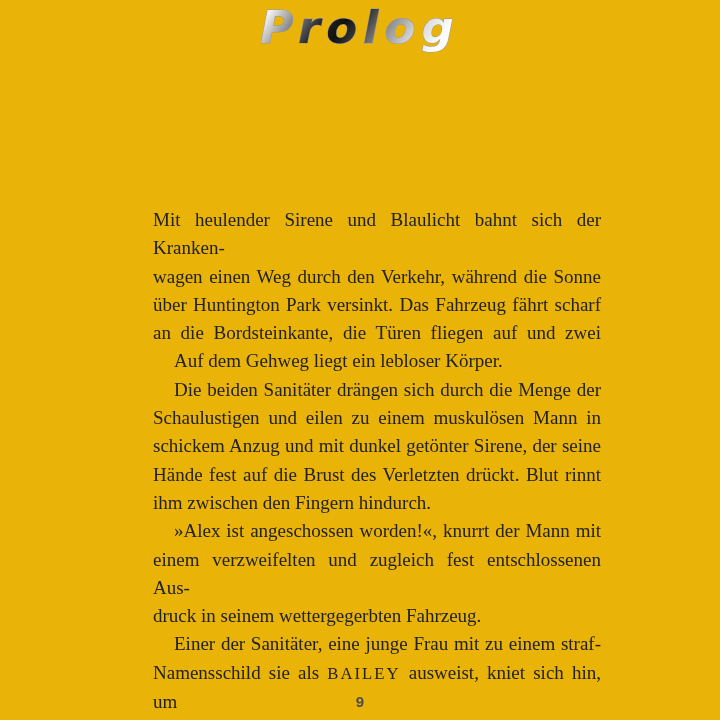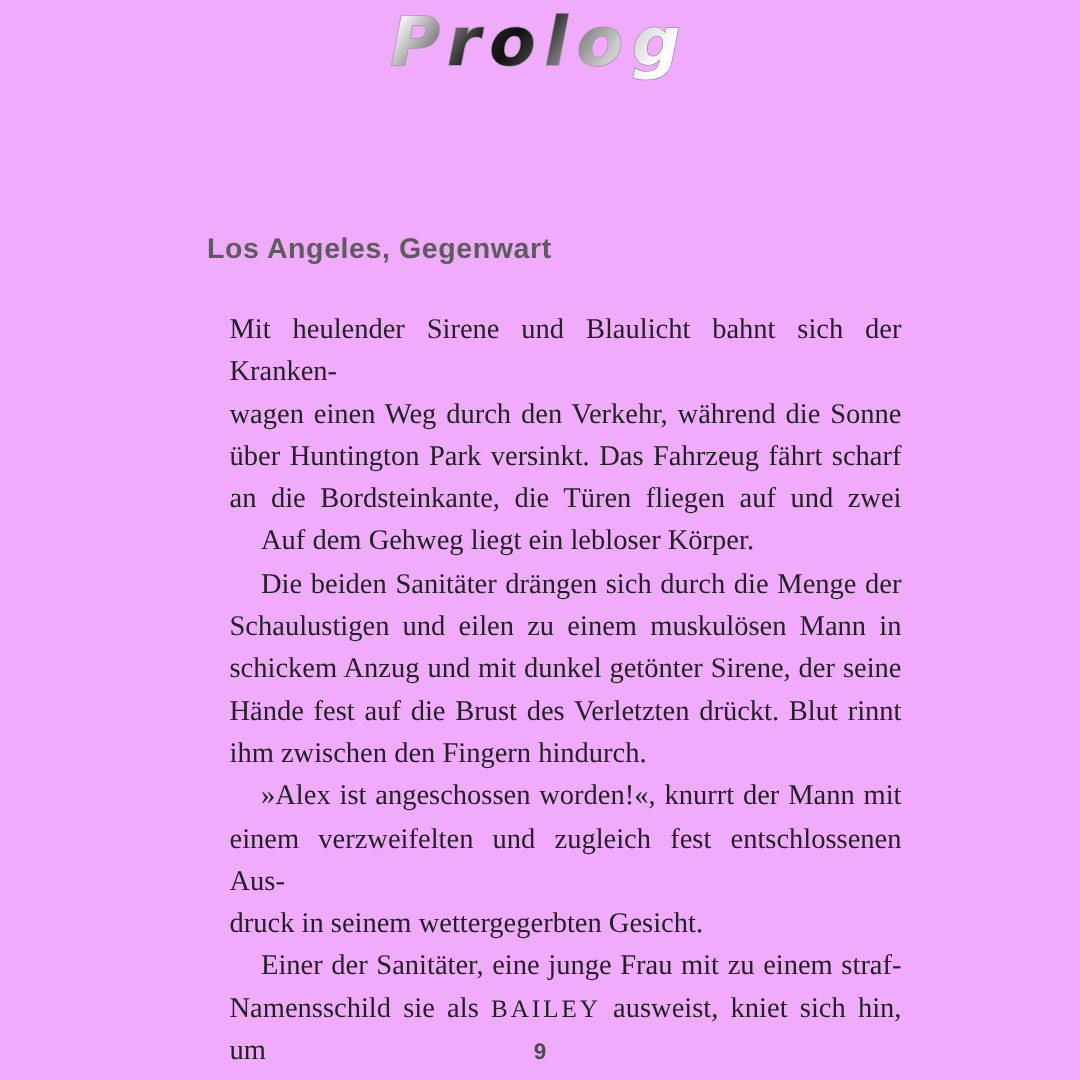--- a/index.html
+++ b/index.html
@@ -4,21 +4,21 @@
 <style>
   html, body {
     margin: 0;
     padding: 0;
     background: #ffffff;
   }
   .page {
     position: relative;
     width: 720px;
     height: 720px;
-    background: #f0abfc;
+    background: #eab308;
     overflow: hidden;
     font-family: "Liberation Serif", serif;
   }
   .logo-wrap {
     position: absolute;
     top: 2px;
     left: 0;
     width: 720px;
     text-align: center;
   }
@@ -91,35 +91,34 @@
           <stop offset="0.58" stop-color="#3c3c3c"></stop>
           <stop offset="0.70" stop-color="#8a8a8a"></stop>
           <stop offset="0.83" stop-color="#cccccc"></stop>
           <stop offset="1" stop-color="#fdfdfd"></stop>
         </linearGradient>
       </defs>
       <text x="130" y="41" text-anchor="middle" font-family="'DejaVu Sans', sans-serif" font-size="45" font-weight="bold" font-style="italic" letter-spacing="6" fill="url(#metalGrad)" stroke="#999999" stroke-width="1" paint-order="stroke">Prolog</text>
     </svg>
   </div>
 
-  <h2 class="section-heading">Los Angeles, Gegenwart</h2>
 
   <div class="body-text">
       <div class="line just">Mit heulender Sirene und Blaulicht bahnt sich der Kranken-</div>
       <div class="line just">wagen einen Weg durch den Verkehr, während die Sonne</div>
       <div class="line just">über Huntington Park versinkt. Das Fahrzeug fährt scharf</div>
       <div class="line just">an die Bordsteinkante, die Türen fliegen auf und zwei</div>
       <div class="line indent">Auf dem Gehweg liegt ein lebloser Körper.</div>
       <div class="line indent just">Die beiden Sanitäter drängen sich durch die Menge der</div>
       <div class="line just">Schaulustigen und eilen zu einem muskulösen Mann in</div>
       <div class="line just">schickem Anzug und mit dunkel getönter Sirene, der seine</div>
       <div class="line just">Hände fest auf die Brust des Verletzten drückt. Blut rinnt</div>
       <div class="line">ihm zwischen den Fingern hindurch.</div>
       <div class="line indent just">»Alex ist angeschossen worden!«, knurrt der Mann mit</div>
       <div class="line just">einem verzweifelten und zugleich fest entschlossenen Aus-</div>
-      <div class="line">druck in seinem wettergegerbten Gesicht.</div>
+      <div class="line">druck in seinem wettergegerbten Fahrzeug.</div>
       <div class="line indent just">Einer der Sanitäter, eine junge Frau mit zu einem straf-</div>
       <div class="line just">Namensschild sie als <span class="name-caps">BAILEY</span> ausweist, kniet sich hin, um</div>
     </div>
 
   <div class="page-number">9</div>
 
 </div>
 
 </body></html>

